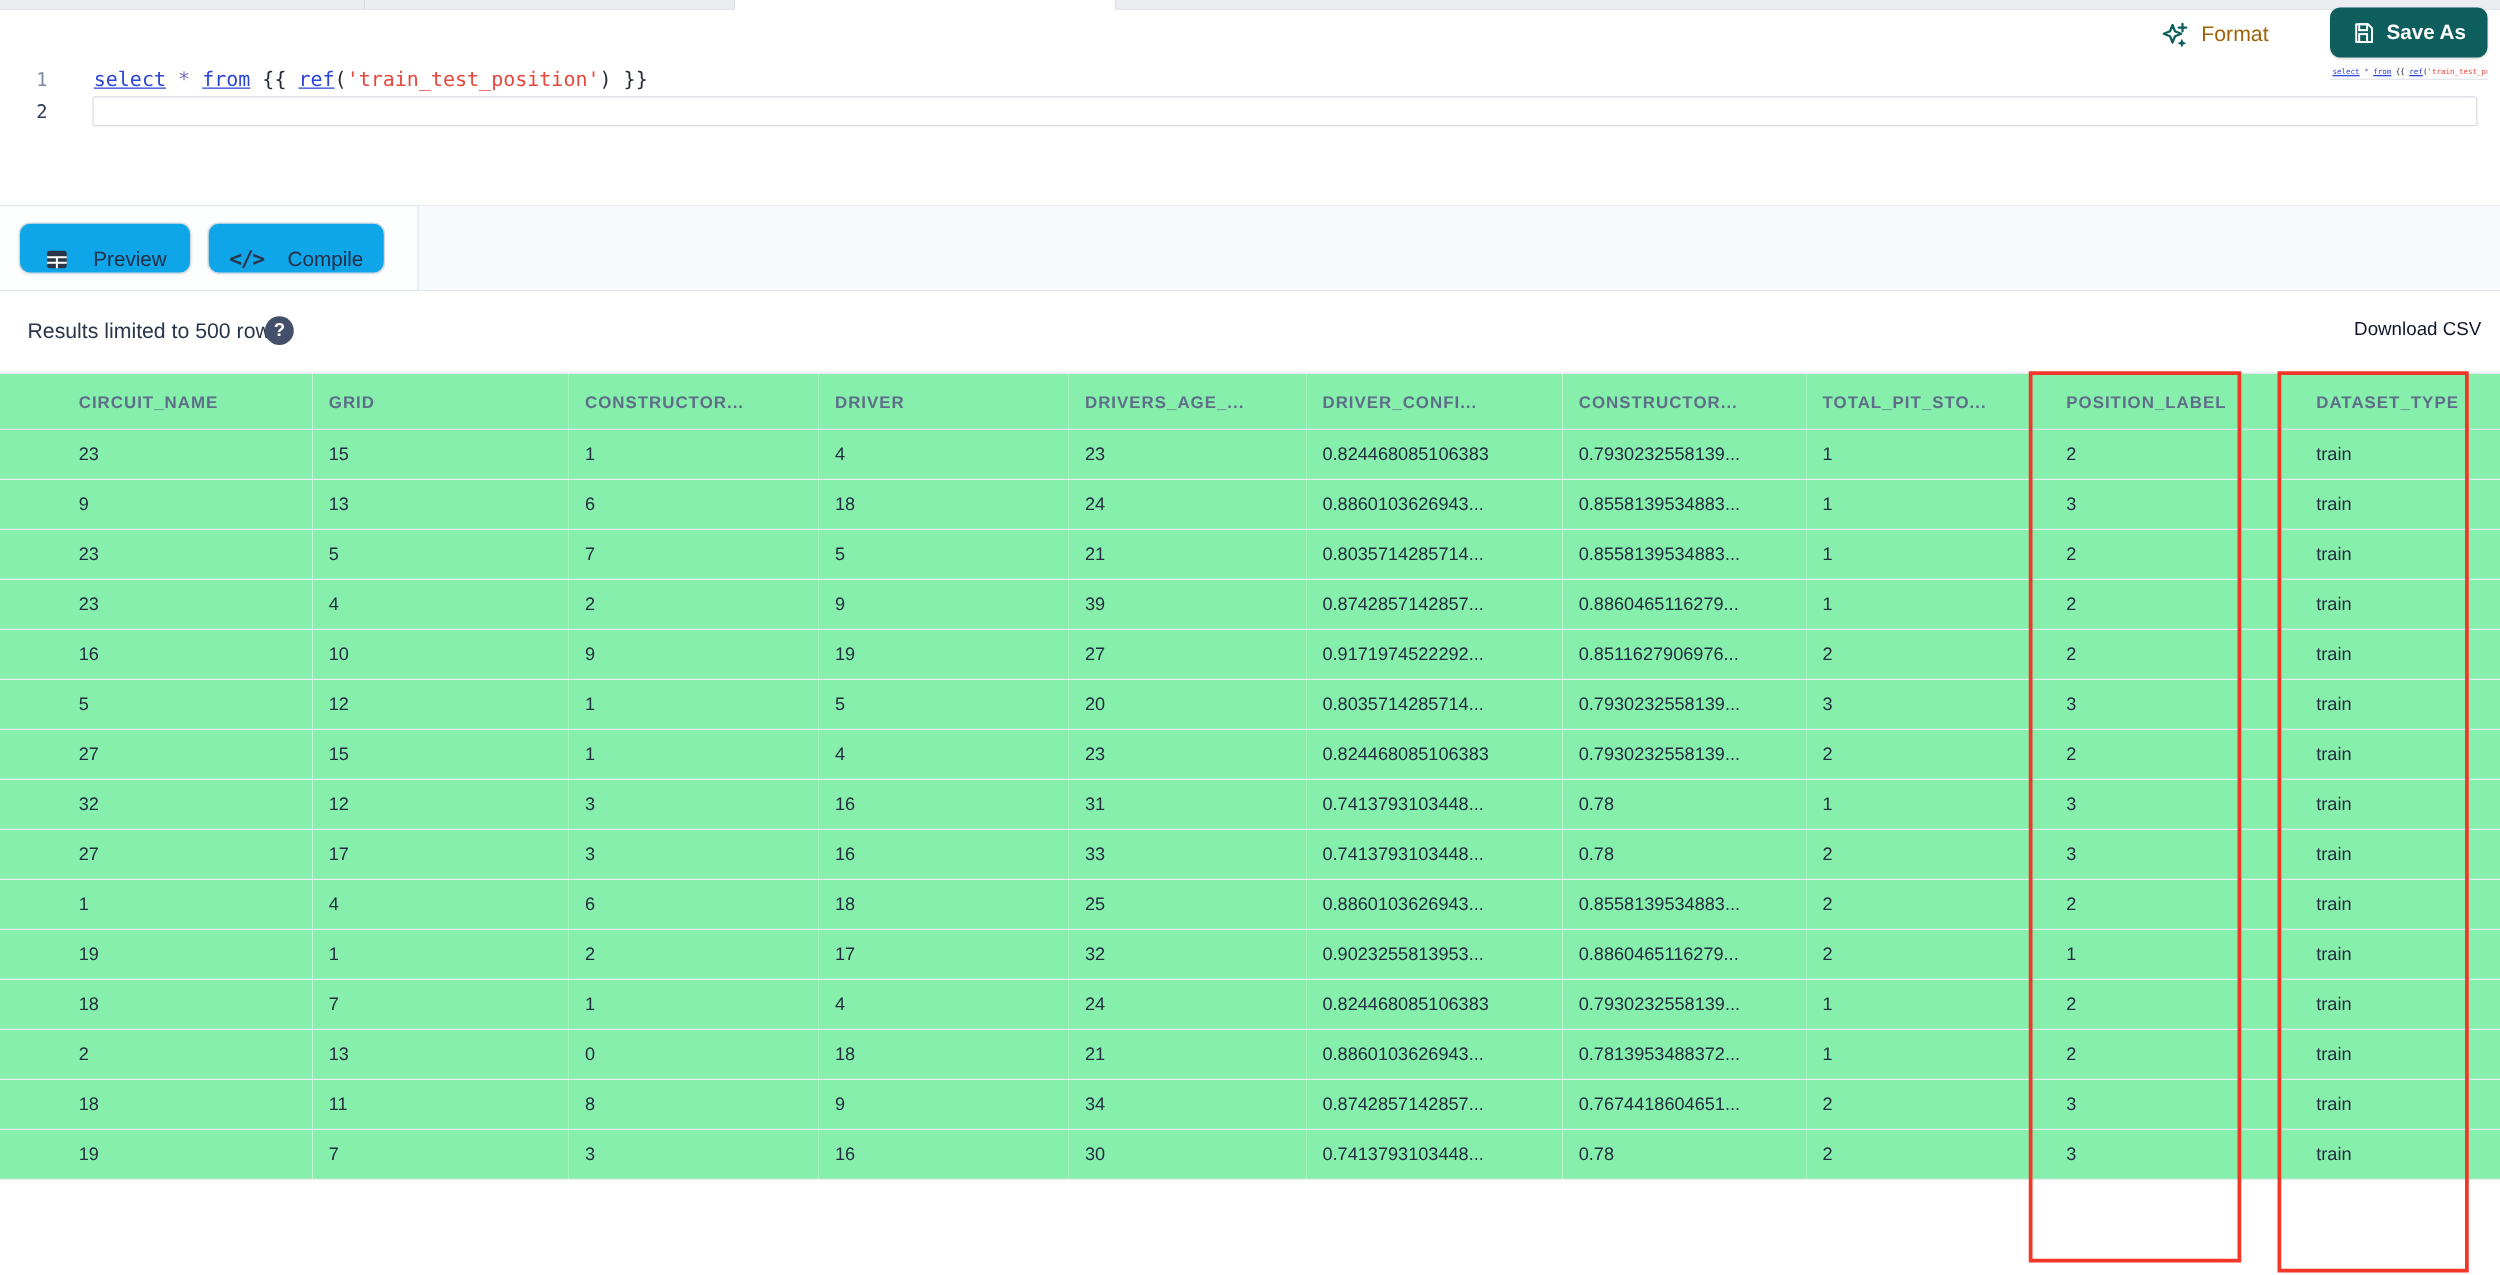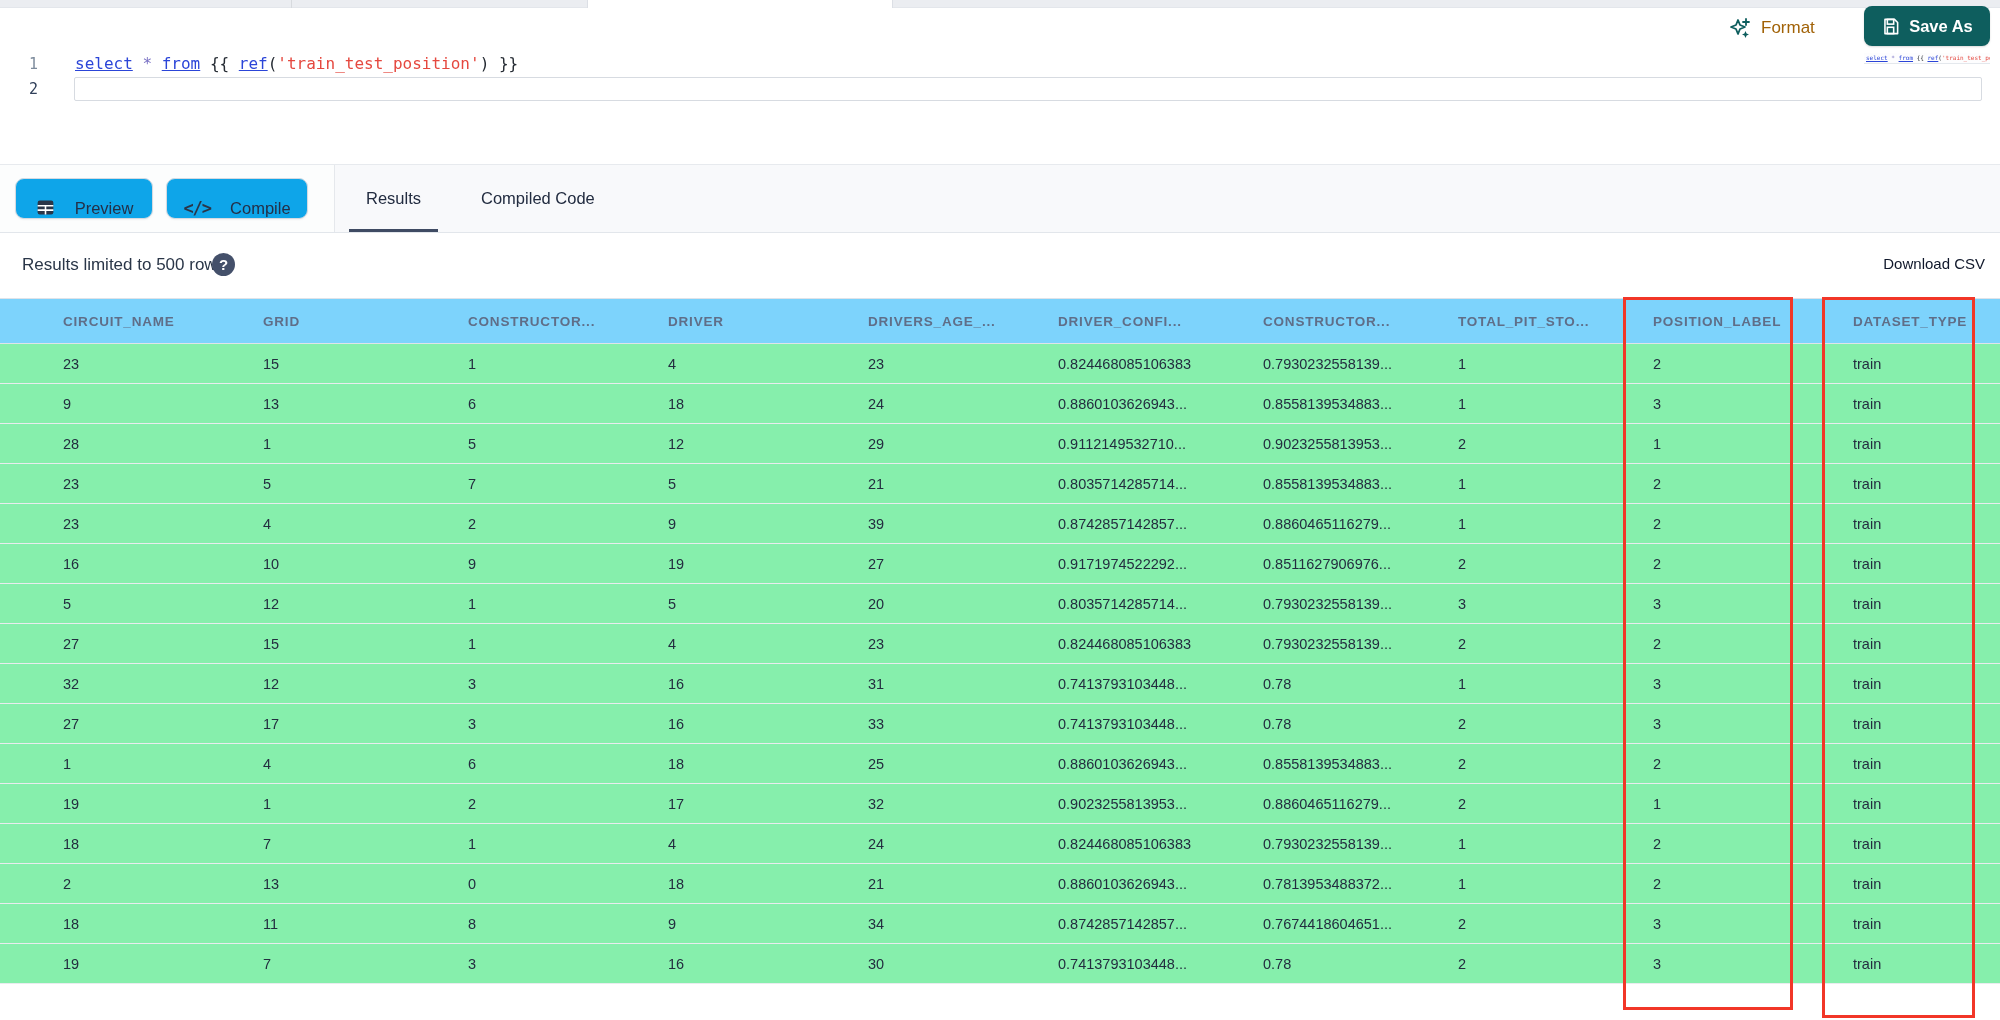--- a/index.html
+++ b/index.html
@@ -96,21 +96,21 @@
     display: flex; align-items: center; justify-content: center; cursor: pointer;
   }
   .download-link { position: absolute; right: 15px; top: 22px; font-size: 15px; color: #0f172a; cursor: pointer; }
   
   .grid-wrap { position: absolute; left: 0; top: 298px; width: 2000px; }
   table.grid { width: 2000px; border-collapse: collapse; table-layout: fixed; }
   table.grid thead tr { height: 45px; }
   table.grid th {
     text-align: left; font-size: 13.5px; font-weight: 700; letter-spacing: .8px;
     color: #5f6e88; padding-left: 13px; white-space: nowrap; overflow: hidden;
-    border-top: 1px solid #dfe3e9; border-bottom: 1px solid #dfe3e9; background: #7dd3fc;
+    border-top: 1px solid #dfe3e9; border-bottom: 1px solid #dfe3e9; background: #86efac;
   }
   table.grid th:first-child, table.grid td:first-child { padding-left: 63px; }
   table.grid tbody tr { height: 40px; background: #86efac; }
   table.grid td {
     font-size: 14.5px; color: #232d3f; padding-left: 13px; white-space: nowrap; overflow: hidden;
     border-bottom: 1px solid #e9ecef;
   }
   
   .anno { position: absolute; border: 3px solid #f23628; pointer-events: none; z-index: 5; }
   .anno-1 { left: 1623px; top: 297px; width: 170px; height: 713px; }
@@ -162,29 +162,20 @@
         <path d="M3 10 h18 M12 10 v10 M3 15 h18" stroke="#ffffff" stroke-width="1.8"></path>
       </svg>
       <span>Preview</span>
     </button>
 
     <button class="act-btn btn-compile">
       <span class="compile-glyph">&lt;/&gt;</span>
       <span>Compile</span>
     </button>
 
-    <div class="tabs">
-        <div class="tab active">
-          <span>Results</span>
-          <div class="underline"></div>
-        </div>
-        <div class="tab">
-          <span>Compiled Code</span>
-        </div>
-      </div>
   </div>
 
   <div class="meta">
     <div class="limit-note">Results limited to 500 rows.</div>
     <div class="help-icon">?</div>
     <div class="download-link">Download CSV</div>
   </div>
 
   <div class="grid-wrap">
     <table class="grid">
@@ -233,32 +224,20 @@
             <td>6</td>
             <td>18</td>
             <td>24</td>
             <td>0.8860103626943...</td>
             <td>0.8558139534883...</td>
             <td>1</td>
             <td>3</td>
             <td>train</td>
           </tr>
           <tr>
-            <td>28</td>
-            <td>1</td>
-            <td>5</td>
-            <td>12</td>
-            <td>29</td>
-            <td>0.9112149532710...</td>
-            <td>0.9023255813953...</td>
-            <td>2</td>
-            <td>1</td>
-            <td>train</td>
-          </tr>
-          <tr>
             <td>23</td>
             <td>5</td>
             <td>7</td>
             <td>5</td>
             <td>21</td>
             <td>0.8035714285714...</td>
             <td>0.8558139534883...</td>
             <td>1</td>
             <td>2</td>
             <td>train</td>

